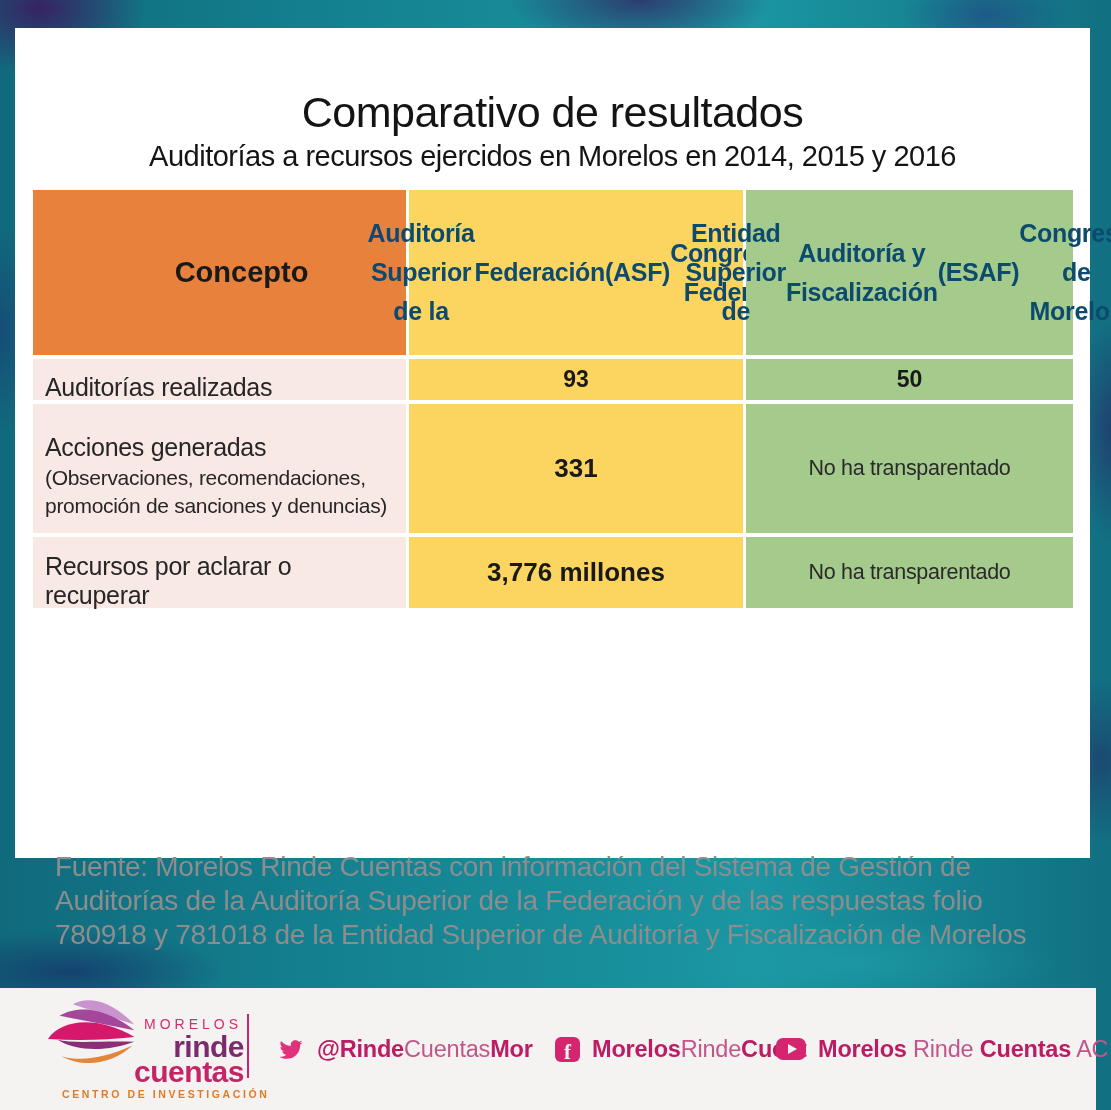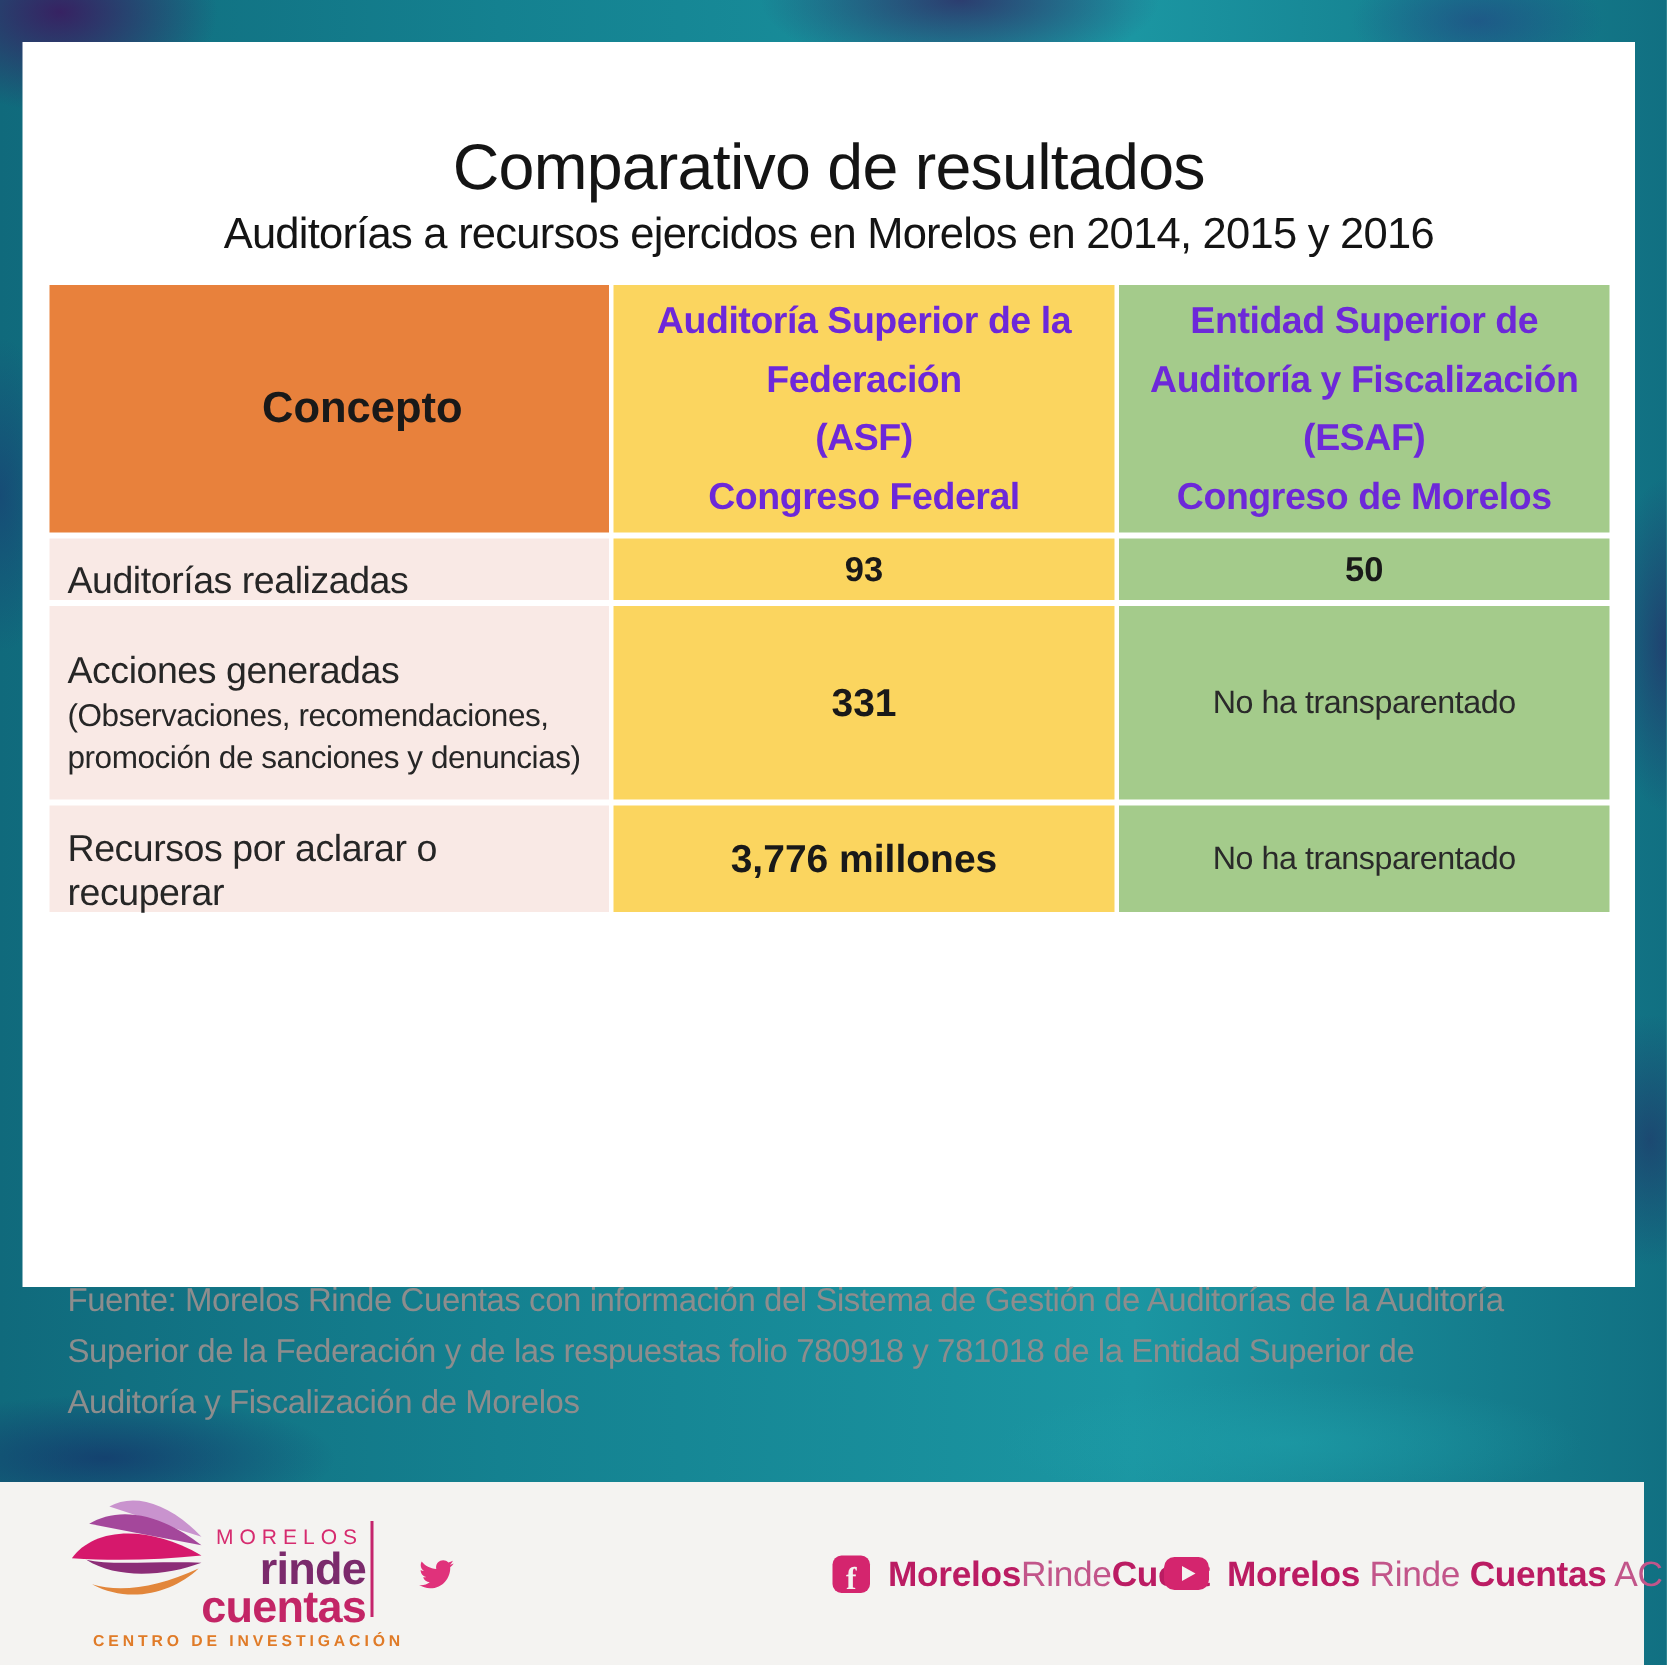--- a/index.html
+++ b/index.html
@@ -54,22 +54,22 @@
     gap: 4px 3px;
   }
   .cell { display: flex; align-items: center; justify-content: center; }
   .cell-orange { background: #e8813c; }
   .cell-yellow { background: #fbd55f; }
   .cell-green  { background: #a4cb8b; }
   .cell-pink   { background: #f9e9e5; }
 
   .head-concept { font-size: 29px; font-weight: 700; color: #191919; padding-left: 44px; }
   .head-col {
-    flex-direction: column;
-    font-size: 25px; font-weight: 700; color: #6d28d9;
+    flex-direction: row;
+    font-size: 25px; font-weight: 700; color: #0c4a6e;
     line-height: 39px; text-align: center; letter-spacing: -0.3px;
   }
 
   .label-cell {
     flex-direction: column; align-items: flex-start; justify-content: center;
     padding: 20px 8px 4px 12px;
     font-size: 25px; color: #262626; letter-spacing: -0.3px;
   }
   .label-note { font-size: 21px; line-height: 28px; margin-top: 2px; }
 
@@ -77,22 +77,22 @@
   .val-lg  { font-size: 26px; font-weight: 700; color: #191919; }
   .val-txt { font-size: 21.5px; font-weight: 400; color: #2a2a2a; letter-spacing: -0.3px; }
 
   
   .explanation {
     position: absolute; left: 30px; top: 648px; width: 950px;
     font-size: 27px; line-height: 40px; color: #1b1b1b;
     letter-spacing: -0.6px;
   }
   .source {
-    position: absolute; left: 30px; top: 822px; width: 980px;
-    font-size: 22px; line-height: 34px; color: #8d8d8d;
+    position: absolute; left: 40px; top: 822px; width: 980px;
+    font-size: 28px; line-height: 34px; color: #8d8d8d;
     letter-spacing: -0.3px;
   }
 
   
   .footer {
     position: absolute; left: 0; top: 988px;
     width: 1096px; height: 122px;
     background: #f4f3f1;
   }
 
@@ -219,20 +219,21 @@
       <div class="logo-cuentas">cuentas</div>
       <div class="logo-centro">CENTRO DE INVESTIGACIÓN</div>
     </div>
 
     <div class="footer-divider"></div>
 
     <div class="social-item social-twitter">
       <svg class="icon-twitter" viewBox="0 0 512 512" xmlns="http://www.w3.org/2000/svg">
         <path fill="#e0327b" d="M459.37 151.716c.325 4.548.325 9.097.325 13.645 0 138.72-105.583 298.558-298.558 298.558-59.452 0-114.68-17.219-161.137-47.106 8.447.974 16.568 1.299 25.34 1.299 49.055 0 94.213-16.568 130.274-44.832-46.132-.975-84.792-31.188-98.112-72.772 6.498.974 12.995 1.624 19.818 1.624 9.421 0 18.843-1.3 27.614-3.573-48.081-9.747-84.143-51.98-84.143-102.985v-1.299c13.969 7.797 30.214 12.67 47.431 13.319-28.264-18.843-46.781-51.005-46.781-87.391 0-19.492 5.197-37.36 14.294-52.954 51.655 63.675 129.3 105.258 216.365 109.807-1.624-7.797-2.599-15.918-2.599-24.04 0-57.828 46.782-104.934 104.934-104.934 30.213 0 57.502 12.67 76.67 33.137 23.715-4.548 46.456-13.32 66.599-25.34-7.798 24.366-24.366 44.833-46.132 57.827 21.117-2.273 41.584-8.122 60.426-16.243-14.292 20.791-32.161 39.308-52.628 54.253z"></path>
       </svg>
+      <span class="social-text"><span class="seg-bold">@Rinde</span><span class="seg-reg">Cuentas</span><span class="seg-bold">Mor</span></span>
     </div>
 
     <div class="social-item social-facebook">
       <div class="icon-facebook">
           <span>f</span>
         </div>
       <span class="social-text"><span class="seg-bold">Morelos</span><span class="seg-reg">Rinde</span><span class="seg-bold">Cuent</span></span>
     </div>
 
     <div class="social-item social-youtube">

